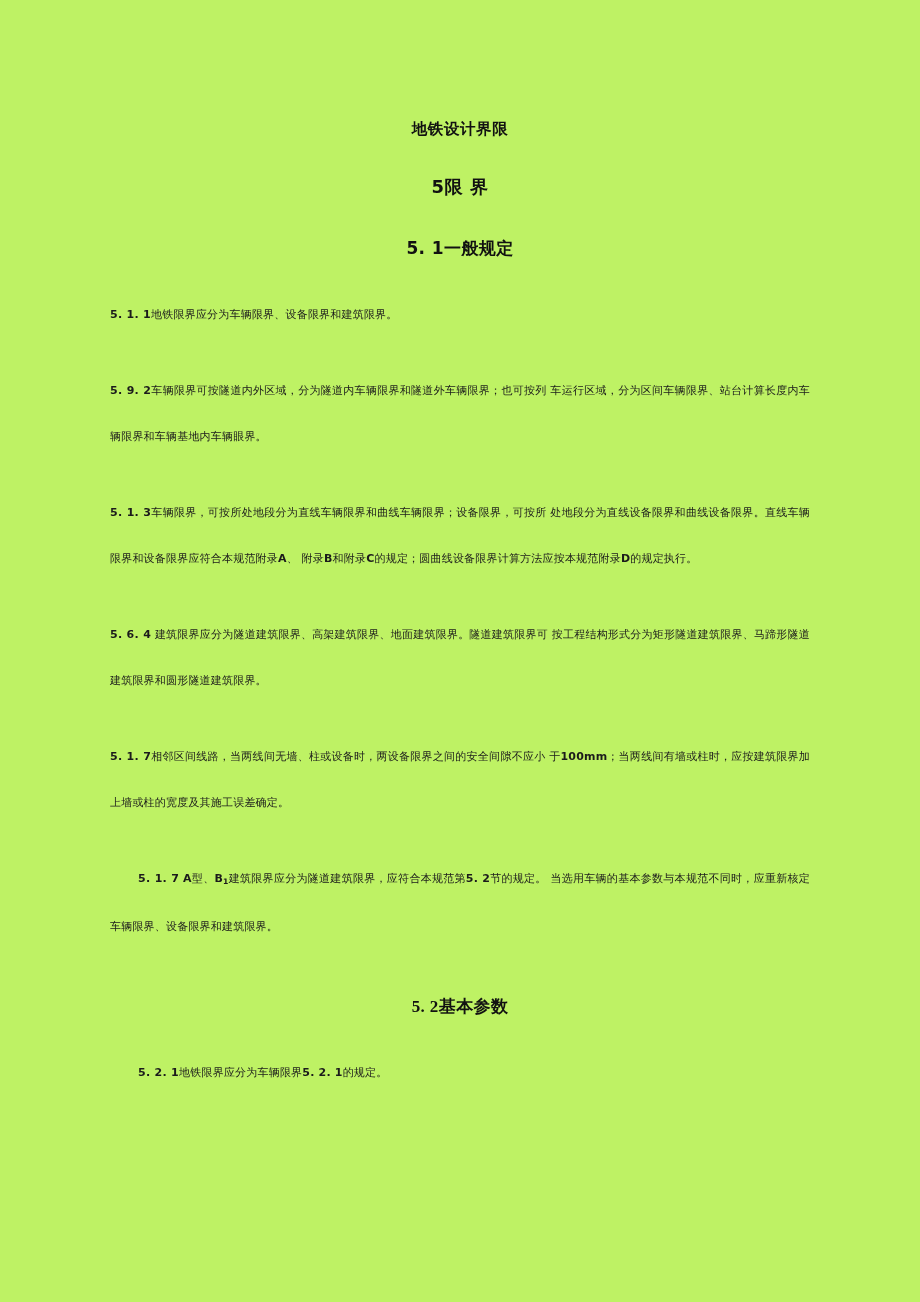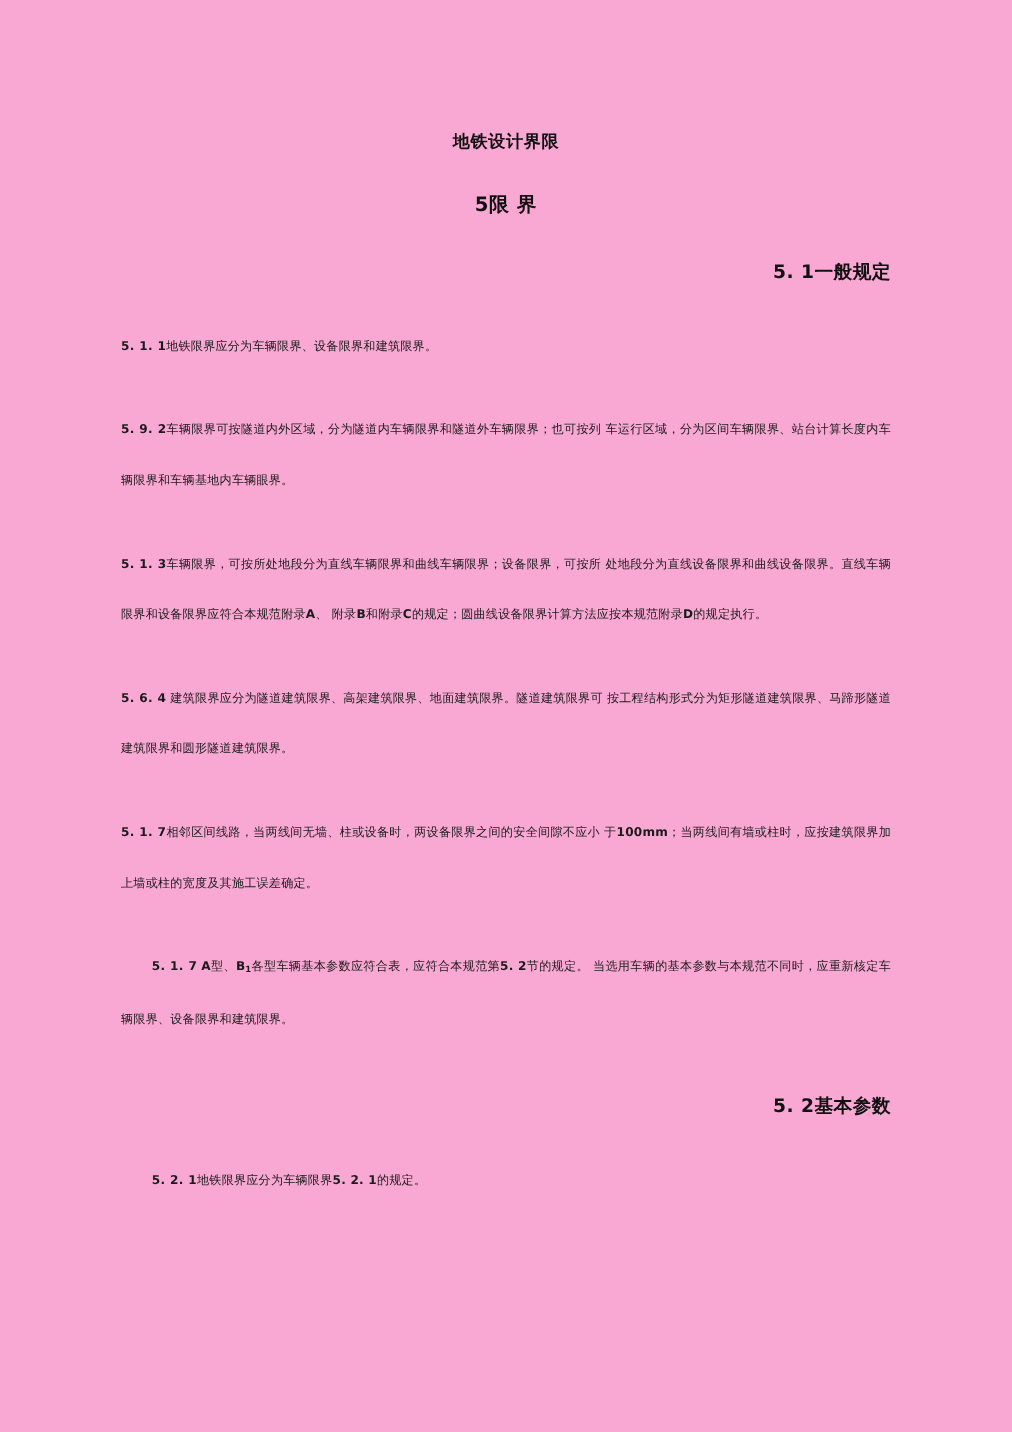--- a/index.html
+++ b/index.html
@@ -15,21 +15,21 @@
     color: #1a1a1a;
     overflow: hidden;
   }
 
   .page {
     position: absolute;
     left: 0;
     top: 0;
     width: 920px;
     height: 1302px;
-    background: #f9a8d4;
+    background: #bef264;
     box-sizing: border-box;
     padding: 0 110px;
   }
 
   
   .doc-title {
     margin: 0;
     padding-top: 118px;
     text-align: center;
     font-family: "DejaVu Sans", "Liberation Sans", sans-serif;
@@ -48,30 +48,31 @@
     font-weight: bold;
     font-size: 18px;
     letter-spacing: 0.5px;
     line-height: 1.5;
     color: #111111;
   }
 
   .section-title {
     margin: 0;
     padding-top: 36px;
-    text-align: right;
+    text-align: center;
     font-family: "DejaVu Sans", "Liberation Sans", sans-serif;
     font-weight: bold;
     font-size: 17px;
     letter-spacing: 0.4px;
     line-height: 1.5;
     color: #111111;
   }
   .section-title.spaced-above {
     padding-top: 44px;
+    font-family: Liberation Serif, serif;
   }
 
   
   .clause {
     margin: 0;
     padding-top: 30px;
     font-family: "DejaVu Serif", "Liberation Serif", serif;
     font-size: 11px;
     line-height: 46px;
     text-align: justify;
@@ -124,21 +125,21 @@
   <p class="clause">
     <span class="num">5. 6. 4</span><span> 建筑限界应分为隧道建筑限界、高架建筑限界、地面建筑限界。隧道建筑限界可 按工程结构形式分为矩形隧道建筑限界、马蹄形隧道建筑限界和圆形隧道建筑限界。</span>
   </p>
 
 
   <p class="clause">
     <span class="num">5.  1.  7</span><span>相邻区间线路，当两线间无墙、柱或设备时，两设备限界之间的安全间隙不应小  于</span><span class="em">100mm</span><span>；当两线间有墙或柱时，应按建筑限界加上墙或柱的宽度及其施工误差确定。</span>
   </p>
 
   <p class="clause indent">
-    <span class="num">5. 1. 7</span> <span class="em">A</span><span>型、</span><span class="em">B</span><sub>1</sub><span>各型车辆基本参数应符合表，应符合本规范第</span><span class="em">5. 2</span><span>节的规定。 当选用车辆的基本参数与本规范不同时，应重新核定车辆限界、设备限界和建筑限界。</span>
+    <span class="num">5. 1. 7</span> <span class="em">A</span><span>型、</span><span class="em">B</span><sub>1</sub><span>建筑限界应分为隧道建筑限界，应符合本规范第</span><span class="em">5. 2</span><span>节的规定。 当选用车辆的基本参数与本规范不同时，应重新核定车辆限界、设备限界和建筑限界。</span>
   </p>
 
   <h3 class="section-title spaced-above">5. 2基本参数</h3>
 
   <p class="clause indent">
     <span class="num">5. 2. 1</span><span>地铁限界应分为车辆限界</span><span class="em">5. 2. 1</span><span>的规定。</span>
   </p>
 
 </div>
 

